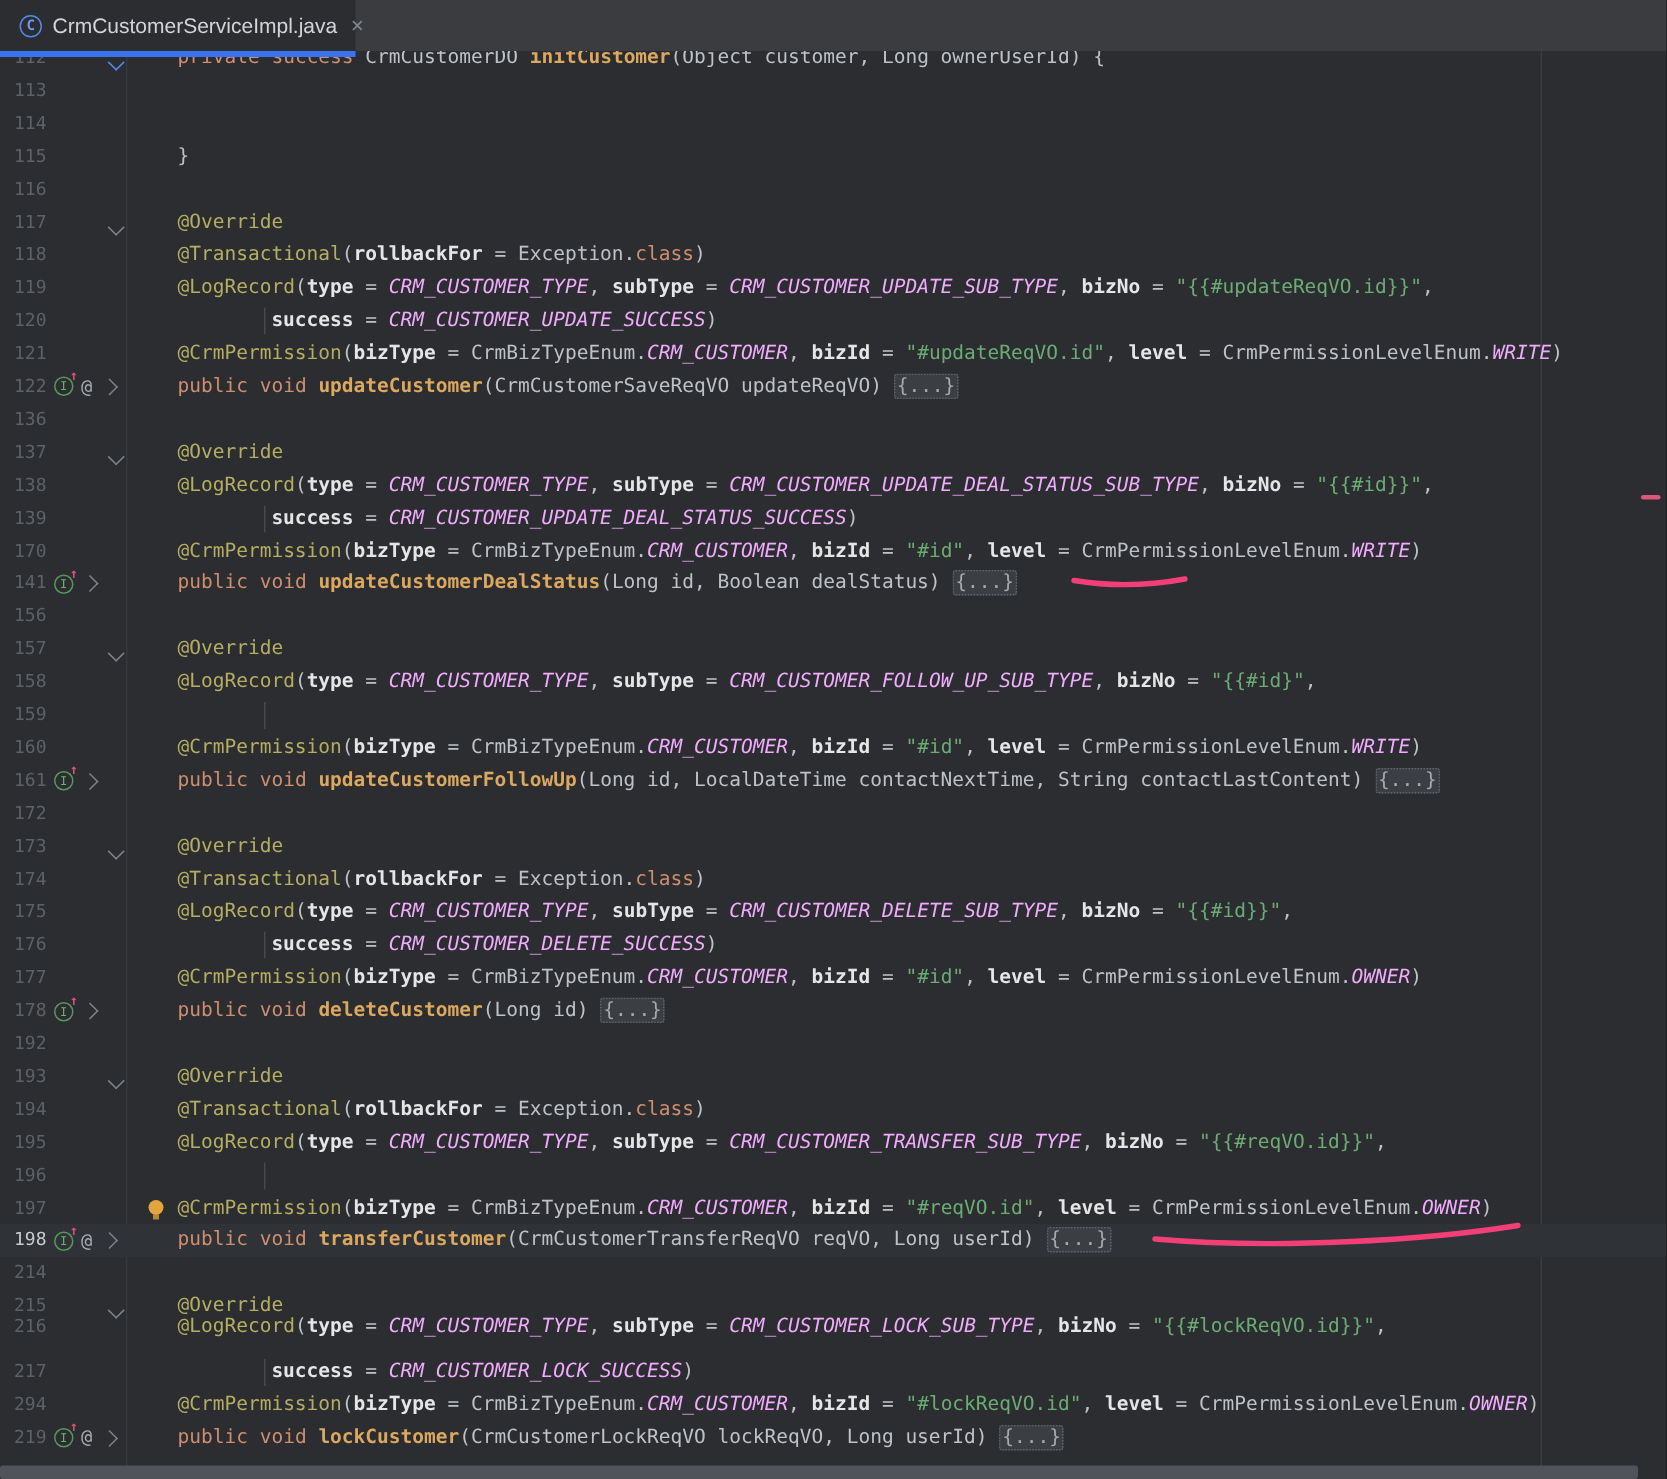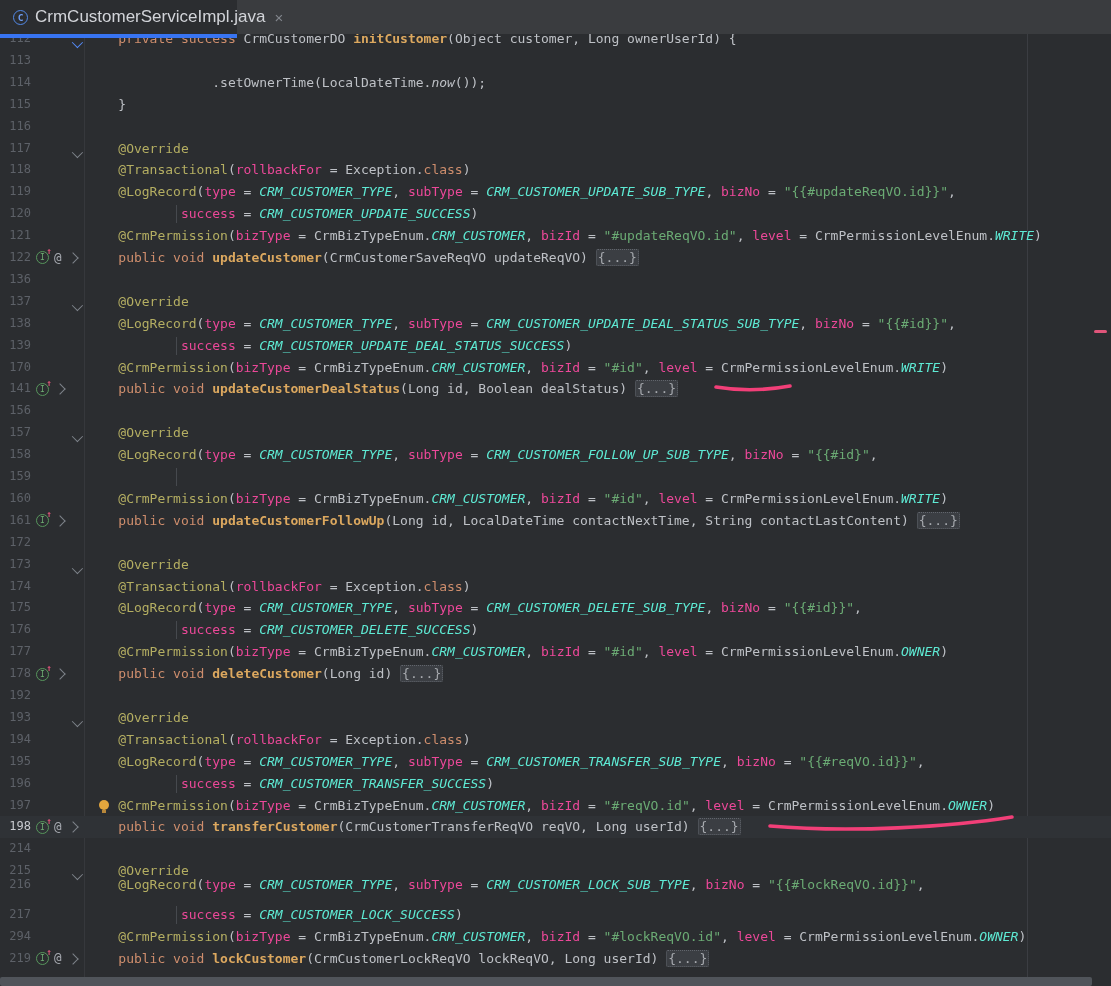--- a/index.html
+++ b/index.html
@@ -2,21 +2,21 @@
 <html><head>
 <meta charset="utf-8">
 <style>
   html,body{margin:0;padding:0;background:#17181a;}
   .screen{position:relative;width:1111px;height:986px;overflow:hidden;background:#2B2D30;
           font-family:"Liberation Sans",sans-serif;}
   
   .tabbar{position:absolute;left:0;top:0;width:1111px;height:34px;background:#3A3C3F;}
   .tab{position:absolute;left:0;top:0;width:237px;height:34px;background:#2B2D30;
        display:flex;align-items:center;gap:7px;padding:0 10px 0 13px;box-sizing:border-box;cursor:pointer;}
-  .tab-label{color:#D2D4D9;font-size:17px;white-space:nowrap;flex:1;}
+  .tab-label{color:#D2D4D9;font-size:14px;white-space:nowrap;flex:1;}
   .tab-close{color:#83878E;font-size:15px;line-height:1;padding:0 2px;}
   .cicon{width:15px;height:15px;border-radius:50%;border:1.5px solid #5289E8;color:#6E9BEF;
          font-size:9.5px;font-weight:bold;display:flex;align-items:center;justify-content:center;
          box-sizing:border-box;flex:none;font-family:"DejaVu Sans Mono",monospace;}
   .tab-underline{position:absolute;left:0;top:34px;width:237px;height:4px;background:#3874F2;z-index:6;}
   
   .editor{position:absolute;left:0;top:34px;width:1111px;height:952px;overflow:hidden;background:#2B2D30;}
   .gutter-sep{position:absolute;left:84px;top:0;bottom:0;width:1px;background:#36383C;}
   .margin-guide{position:absolute;left:1027px;top:0;bottom:9px;width:1px;background:#3B3D42;}
   .row{position:absolute;left:0;width:1111px;height:22px;}
@@ -36,24 +36,24 @@
   .chev.blue{border-color:#548AF7;}
   .foldpos{position:absolute;left:72px;top:6px;}
   .foldpos2{margin-left:2px;}
   .bulb{position:absolute;left:99px;top:5px;width:10px;height:10px;border-radius:50%;background:#E3A63D;}
   .bulb:after{content:"";position:absolute;left:3px;top:10px;width:4px;height:3px;background:#B8873A;}
   .guide{position:absolute;left:176px;top:2px;bottom:2px;width:1px;background:#46494E;}
   pre.code{position:absolute;left:0;top:0;margin:0;padding:0 0 0 87px;
            font-family:"DejaVu Sans Mono",monospace;font-size:13px;line-height:21.9px;white-space:pre;}
   .kw{color:#CF8E6D;}
   .ann{color:#B4AE62;}
-  .const{color:#5eead4;font-style:italic;}
+  .const{color:#f0abfc;font-style:italic;}
   .str{color:#6BAB74;}
   .def{color:#BEC1C6;}
-  .attr{color:#ec4899;font-weight:normal;}
+  .attr{color:#e5e5e5;font-weight:bold;}
   .mdecl{color:#DCA85F;font-weight:bold;}
   .itdef{color:#BEC1C6;font-style:italic;}
   .fold{color:#A6A9AE;background:#3B3E43;border:1px dotted #61656C;border-radius:2px;padding:0 1px;}
   .ink{position:absolute;left:0;top:0;pointer-events:none;}
   .hscroll{position:absolute;left:0;top:943px;width:1092px;height:9px;background:#50545A;border-radius:2px;}
   .stripe-mark{position:absolute;left:1094px;top:296px;width:13px;height:3px;background:#E0557A;border-radius:2px;}
 </style>
 </head>
 <body>
 
@@ -74,21 +74,20 @@
         <div class="row" style="top: -6px;">
           <span class="ln">112</span>
           <span class="foldpos"><span class="chev open blue"></span></span>
           <pre class="code"><span class="def">    </span><span class="kw">private</span><span class="def"> </span><span class="kw">success</span><span class="def"> CrmCustomerDO </span><span class="mdecl">initCustomer</span><span class="def">(Object customer, Long ownerUserId) {</span></pre>
         </div>
         <div class="row" style="top: 15.9px;">
           <span class="ln">113</span>
         </div>
         <div class="row" style="top: 37.8px;">
           <span class="ln">114</span>
-          <pre class="code"><span class="def">                .setOwnerTime(LocalDateTime.</span><span class="itdef">now</span><span class="def">());</span></pre>
         </div>
         <div class="row" style="top: 59.7px;">
           <span class="ln">115</span>
           <pre class="code"><span class="def">    }</span></pre>
         </div>
         <div class="row" style="top: 81.6px;">
           <span class="ln">116</span>
           <pre class="code"></pre>
         </div>
         <div class="row" style="top: 103.5px;">
@@ -228,21 +227,20 @@
           <span class="ln">194</span>
           <pre class="code"><span class="def">    </span><span class="ann">@Transactional</span><span class="def">(</span><span class="attr">rollbackFor</span><span class="def"> = Exception.</span><span class="kw">class</span><span class="def">)</span></pre>
         </div>
         <div class="row" style="top: 716.7px;">
           <span class="ln">195</span>
           <pre class="code"><span class="def">    </span><span class="ann">@LogRecord</span><span class="def">(</span><span class="attr">type</span><span class="def"> = </span><span class="const">CRM_CUSTOMER_TYPE</span><span class="def">, </span><span class="attr">subType</span><span class="def"> = </span><span class="const">CRM_CUSTOMER_TRANSFER_SUB_TYPE</span><span class="def">, </span><span class="attr">bizNo</span><span class="def"> = </span><span class="str">"{{#reqVO.id}}"</span><span class="def">,</span></pre>
         </div>
         <div class="row" style="top: 738.6px;">
           <span class="ln">196</span>
           <span class="guide"></span>
-          <pre class="code"><span class="def">            </span><span class="attr">success</span><span class="def"> = </span><span class="const">CRM_CUSTOMER_TRANSFER_SUCCESS</span><span class="def">)</span></pre>
         </div>
         <div class="row" style="top: 760.5px;">
           <span class="ln">197</span>
           <span class="bulb"></span>
           <pre class="code"><span class="def">    </span><span class="ann">@CrmPermission</span><span class="def">(</span><span class="attr">bizType</span><span class="def"> = CrmBizTypeEnum.</span><span class="const">CRM_CUSTOMER</span><span class="def">, </span><span class="attr">bizId</span><span class="def"> = </span><span class="str">"#reqVO.id"</span><span class="def">, </span><span class="attr">level</span><span class="def"> = CrmPermissionLevelEnum.</span><span class="const">OWNER</span><span class="def">)</span></pre>
         </div>
         <div class="row caret" style="top: 782.4px;">
           <span class="ln">198</span>
           <span class="gicons">
             <span class="ovicon">I<span class="uparrow">↑</span></span>

